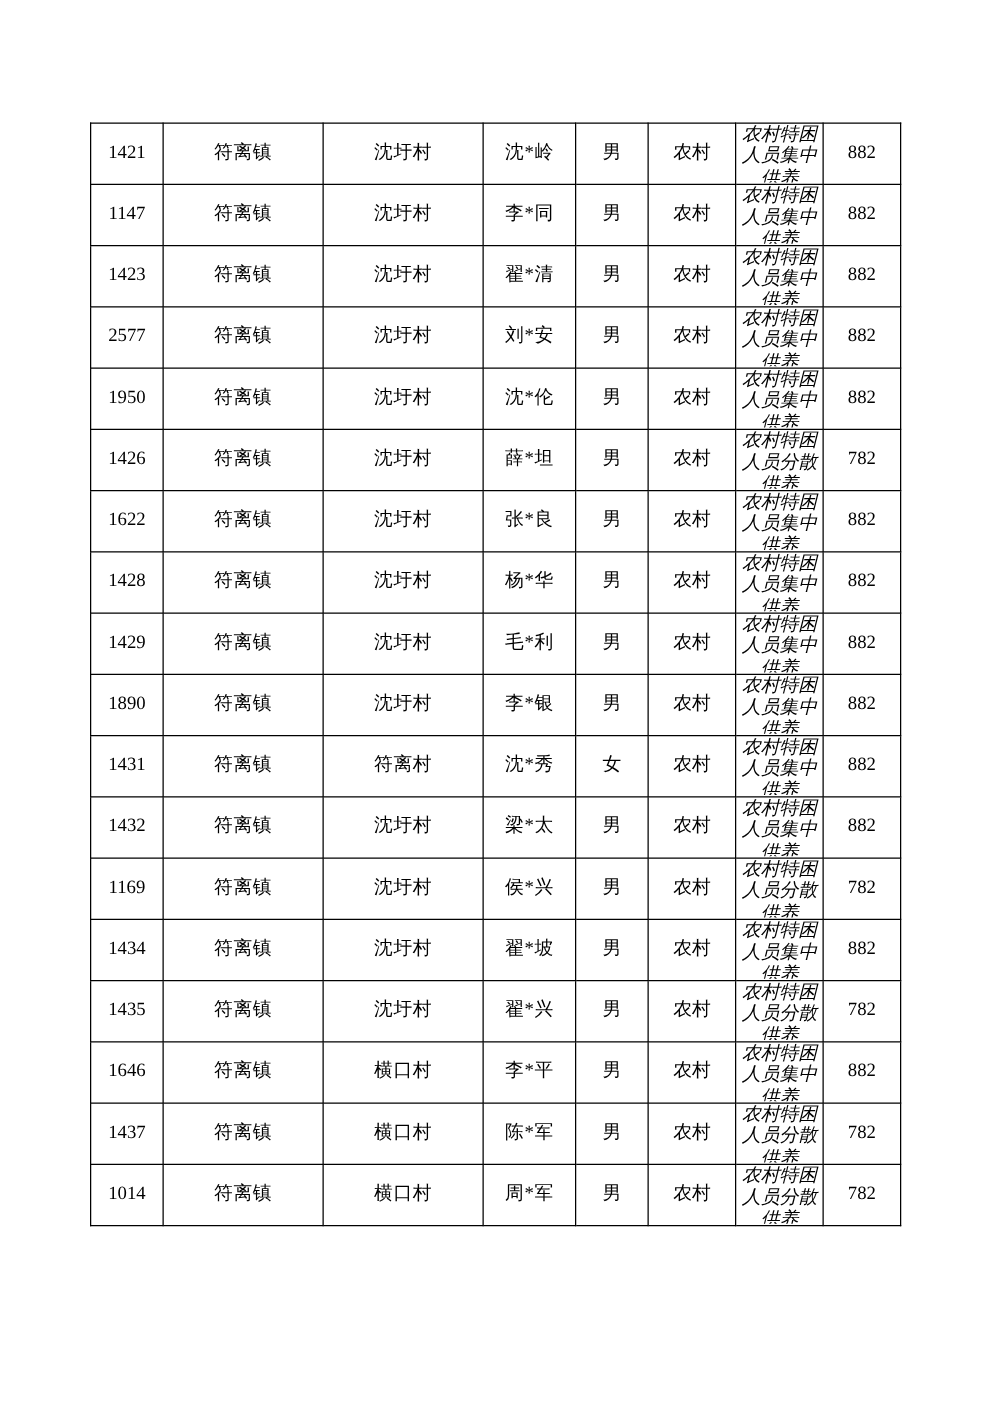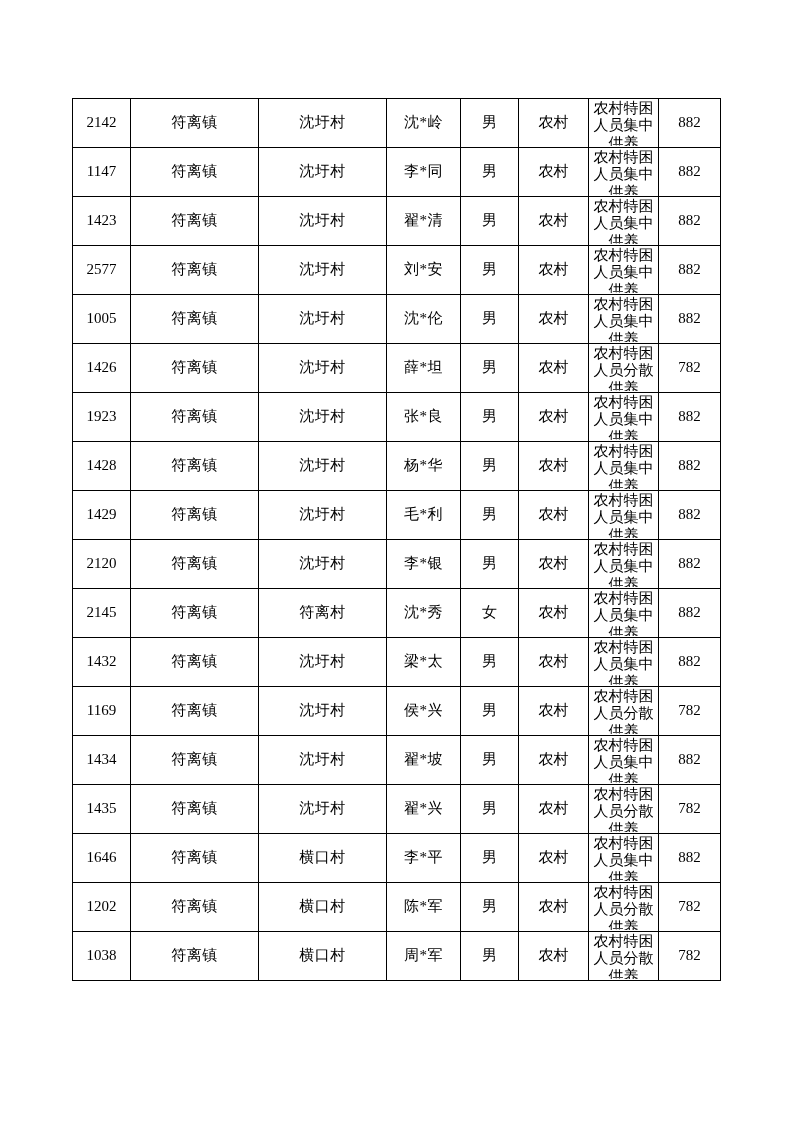--- a/index.html
+++ b/index.html
@@ -65,41 +65,42 @@
     font-size: 13px;
     line-height: 1.02;
     padding: 0 1px;
     white-space: normal;
     word-break: break-all;
   }
   td.category .cat-inner {
     display: block;
     max-height: 46px;
     overflow: hidden;
+    font-style: italic;
   }
 </style>
 </head>
 <body>
 
 <div class="page">
   <div class="table-wrap">
     <table class="roster">
       <colgroup>
         <col class="c-seq">
         <col class="c-town">
         <col class="c-vil">
         <col class="c-name">
         <col class="c-sex">
         <col class="c-type">
         <col class="c-cat">
         <col class="c-amt">
       </colgroup>
       <tbody>
           <tr>
-            <td class="seq">2142</td>
+            <td class="seq">1421</td>
             <td class="town">符离镇</td>
             <td class="village">沈圩村</td>
             <td class="name">沈*岭</td>
             <td class="sex">男</td>
             <td class="type">农村</td>
             <td class="category">
               <span class="cat-inner">农村特困人员集中供养</span>
             </td>
             <td class="amt">882</td>
           </tr>
@@ -133,21 +134,21 @@
             <td class="village">沈圩村</td>
             <td class="name">刘*安</td>
             <td class="sex">男</td>
             <td class="type">农村</td>
             <td class="category">
               <span class="cat-inner">农村特困人员集中供养</span>
             </td>
             <td class="amt">882</td>
           </tr>
           <tr>
-            <td class="seq">1005</td>
+            <td class="seq">1950</td>
             <td class="town">符离镇</td>
             <td class="village">沈圩村</td>
             <td class="name">沈*伦</td>
             <td class="sex">男</td>
             <td class="type">农村</td>
             <td class="category">
               <span class="cat-inner">农村特困人员集中供养</span>
             </td>
             <td class="amt">882</td>
           </tr>
@@ -157,21 +158,21 @@
             <td class="village">沈圩村</td>
             <td class="name">薛*坦</td>
             <td class="sex">男</td>
             <td class="type">农村</td>
             <td class="category">
               <span class="cat-inner">农村特困人员分散供养</span>
             </td>
             <td class="amt">782</td>
           </tr>
           <tr>
-            <td class="seq">1923</td>
+            <td class="seq">1622</td>
             <td class="town">符离镇</td>
             <td class="village">沈圩村</td>
             <td class="name">张*良</td>
             <td class="sex">男</td>
             <td class="type">农村</td>
             <td class="category">
               <span class="cat-inner">农村特困人员集中供养</span>
             </td>
             <td class="amt">882</td>
           </tr>
@@ -193,33 +194,33 @@
             <td class="village">沈圩村</td>
             <td class="name">毛*利</td>
             <td class="sex">男</td>
             <td class="type">农村</td>
             <td class="category">
               <span class="cat-inner">农村特困人员集中供养</span>
             </td>
             <td class="amt">882</td>
           </tr>
           <tr>
-            <td class="seq">2120</td>
+            <td class="seq">1890</td>
             <td class="town">符离镇</td>
             <td class="village">沈圩村</td>
             <td class="name">李*银</td>
             <td class="sex">男</td>
             <td class="type">农村</td>
             <td class="category">
               <span class="cat-inner">农村特困人员集中供养</span>
             </td>
             <td class="amt">882</td>
           </tr>
           <tr>
-            <td class="seq">2145</td>
+            <td class="seq">1431</td>
             <td class="town">符离镇</td>
             <td class="village">符离村</td>
             <td class="name">沈*秀</td>
             <td class="sex">女</td>
             <td class="type">农村</td>
             <td class="category">
               <span class="cat-inner">农村特困人员集中供养</span>
             </td>
             <td class="amt">882</td>
           </tr>
@@ -277,33 +278,33 @@
             <td class="village">横口村</td>
             <td class="name">李*平</td>
             <td class="sex">男</td>
             <td class="type">农村</td>
             <td class="category">
               <span class="cat-inner">农村特困人员集中供养</span>
             </td>
             <td class="amt">882</td>
           </tr>
           <tr>
-            <td class="seq">1202</td>
+            <td class="seq">1437</td>
             <td class="town">符离镇</td>
             <td class="village">横口村</td>
             <td class="name">陈*军</td>
             <td class="sex">男</td>
             <td class="type">农村</td>
             <td class="category">
               <span class="cat-inner">农村特困人员分散供养</span>
             </td>
             <td class="amt">782</td>
           </tr>
           <tr>
-            <td class="seq">1038</td>
+            <td class="seq">1014</td>
             <td class="town">符离镇</td>
             <td class="village">横口村</td>
             <td class="name">周*军</td>
             <td class="sex">男</td>
             <td class="type">农村</td>
             <td class="category">
               <span class="cat-inner">农村特困人员分散供养</span>
             </td>
             <td class="amt">782</td>
           </tr>

